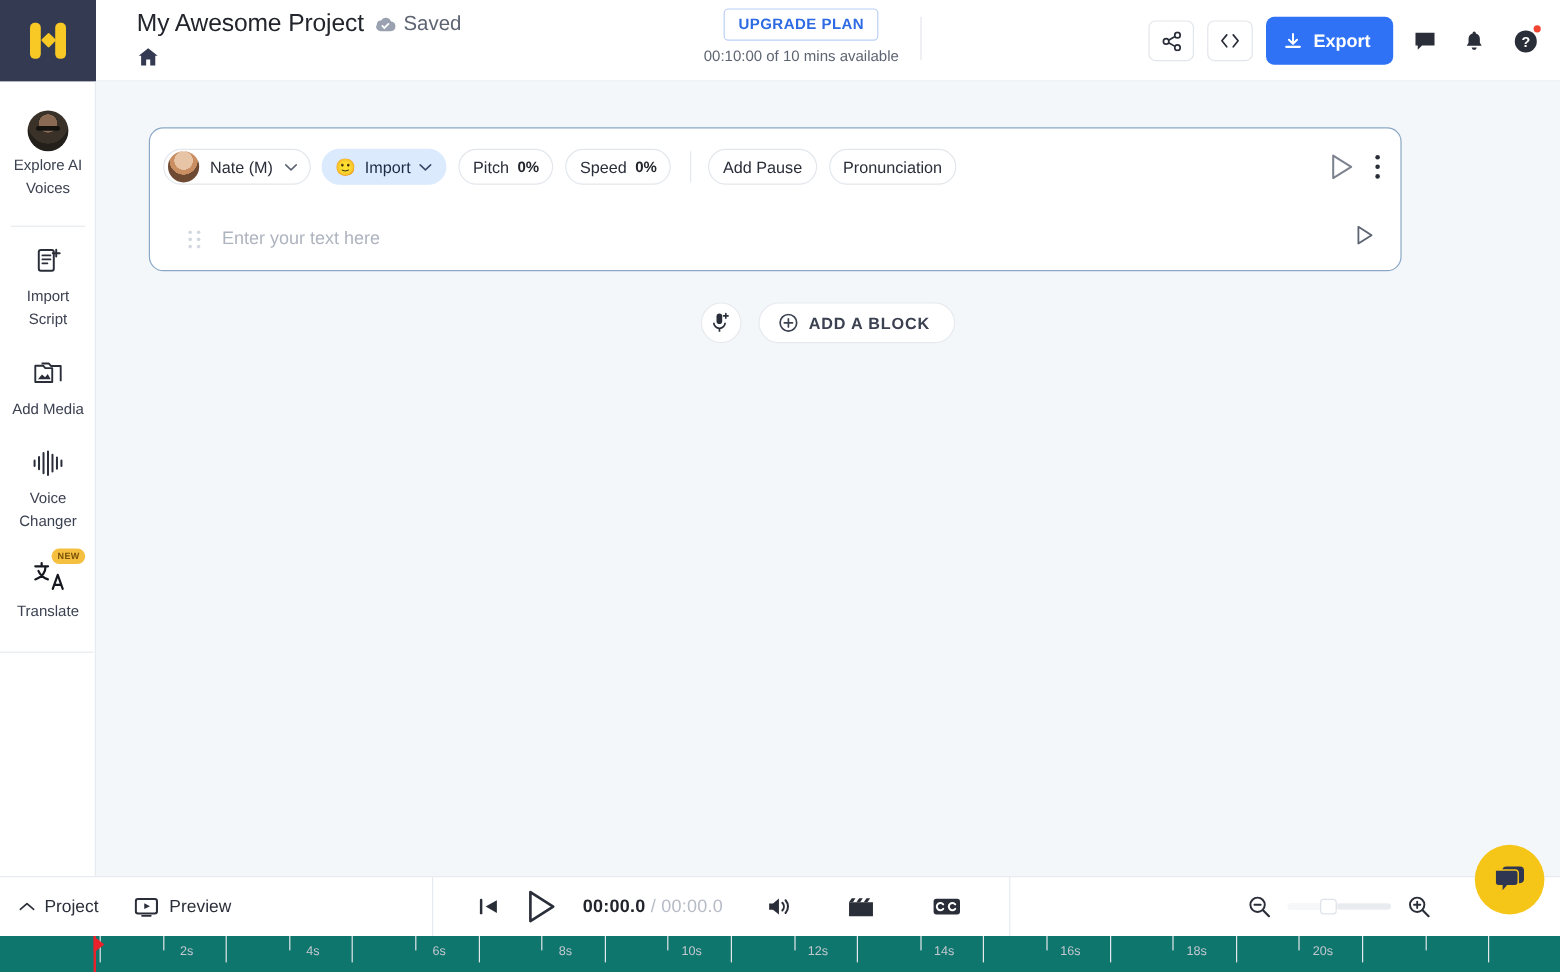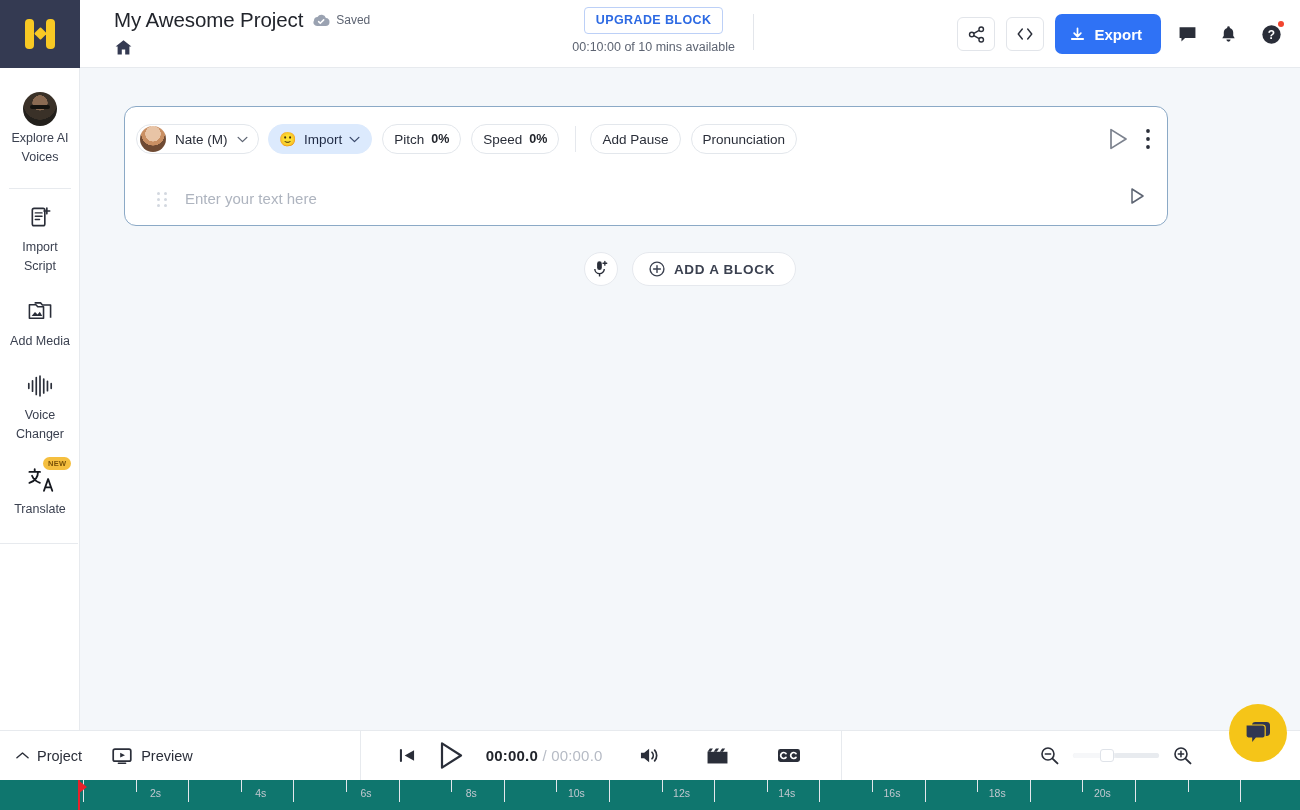--- a/index.html
+++ b/index.html
@@ -33,21 +33,21 @@
     position: absolute; left: 14px; top: 10px; width: 9px; height: 9px;
     background: #f8c924; transform: rotate(45deg); border-radius: 1px;
   }
 
   .title-zone { padding: 8px 0 0 34px; flex: none; }
   .title-row { display: flex; align-items: center; gap: 10px; }
   .proj-title {
     font-size: 20.5px; color: #22252c; letter-spacing: -0.1px;
   }
   .saved { display: flex; align-items: center; gap: 6px; }
-  .saved-txt { font-size: 12px; color: #5d6472; }
+  .saved-txt { font-size: 17px; color: #5d6472; }
   .home-row { margin-top: 7px; }
   svg { display: block; }
 
   .plan-zone {
     margin-left: 202px; padding-top: 7px; text-align: center; flex: none;
   }
   .upgrade-btn {
     border: 1px solid #bcd0f7; background: #ffffff; color: #2d6ae3;
     font-size: 12.5px; font-weight: bold; letter-spacing: 0.4px;
     padding: 5px 11px 6px; border-radius: 4px; cursor: pointer;
@@ -257,21 +257,21 @@
       <div class="home-row">
         <span>
           <svg width="19" height="17" viewBox="0 0 19 17">
               <path d="M9.5 1.2 1.6 7.4h2v8.2h4.2v-5h3.4v5h4.2V7.4h2z" fill="#343a52"></path>
             </svg>
         </span>
       </div>
     </div>
 
     <div class="plan-zone">
-      <button class="upgrade-btn">UPGRADE BLOCK</button>
+      <button class="upgrade-btn">UPGRADE PLAN</button>
       <div class="plan-sub">00:10:00 of 10 mins available</div>
     </div>
 
     <div class="vdiv"></div>
 
     <div class="hdr-right">
       <div class="sq-btn">
         <span>
           <svg width="17" height="17" viewBox="0 0 18 18">
               <circle cx="14" cy="3.5" r="2.4" fill="none" stroke="#2a2e39" stroke-width="1.5"></circle>

